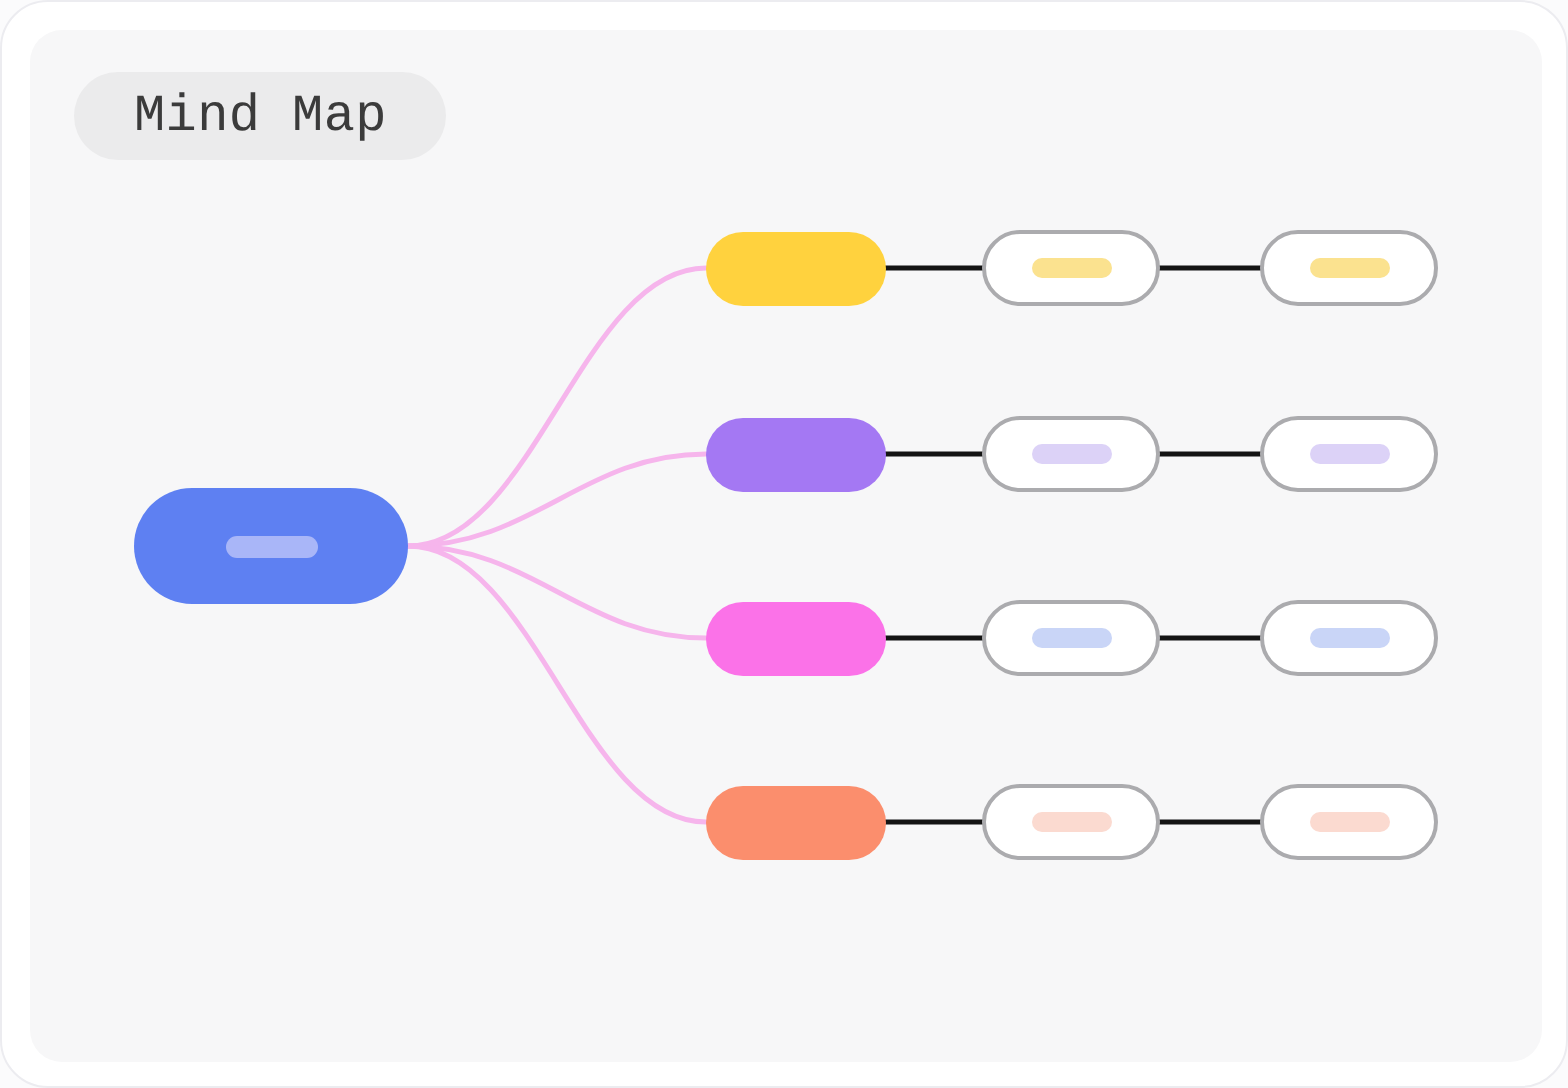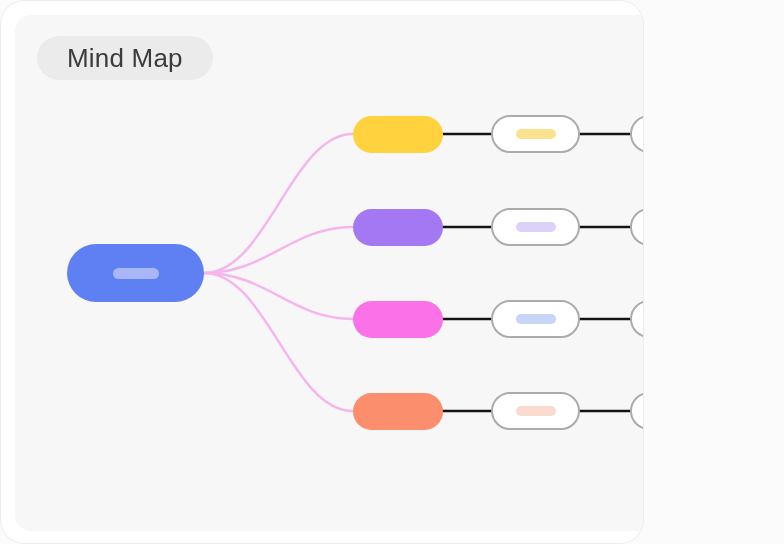--- a/index.html
+++ b/index.html
@@ -1,24 +1,24 @@
 <!DOCTYPE html>
 <html><head>
 <meta charset="utf-8">
 <style>
   html, body { margin: 0; padding: 0; background: #fbfbfc; }
   * { box-sizing: border-box; }
   .card {
     position: relative;
-    width: 644px; height: 544px;
+    width: 784px; height: 544px;
     background: #ffffff;
     border-radius: 24px;
     border: 1px solid #ececf0;
     overflow: hidden;
-    font-family: Liberation Sans, sans-serif;
+    font-family: Liberation Mono, monospace;
   }
   .panel {
     position: absolute;
     left: 14px; top: 14px;
     width: 756px; height: 516px;
     background: #F7F7F8;
     border-radius: 16px;
   }
   .badge {
     position: absolute;

